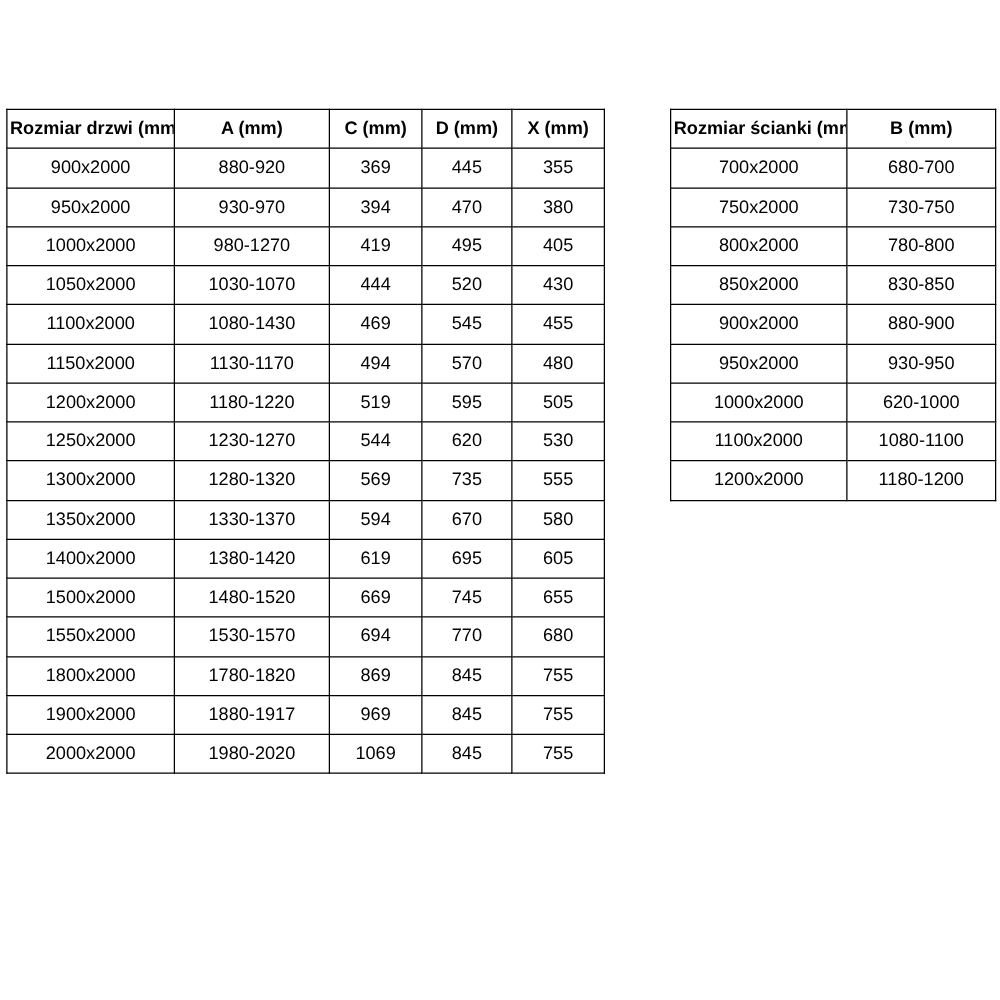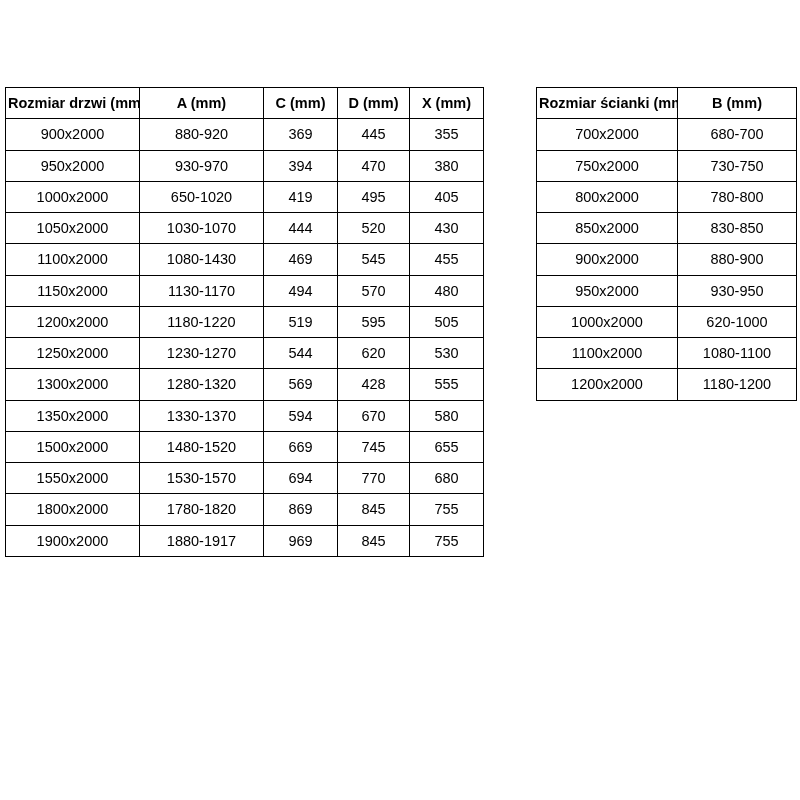--- a/index.html
+++ b/index.html
@@ -74,21 +74,21 @@
       </tr>
       <tr>
         <td>950x2000</td>
         <td>930-970</td>
         <td>394</td>
         <td>470</td>
         <td>380</td>
       </tr>
       <tr>
         <td>1000x2000</td>
-        <td>650-1020</td>
+        <td>980-1270</td>
         <td>419</td>
         <td>495</td>
         <td>405</td>
       </tr>
       <tr>
         <td>1050x2000</td>
         <td>1030-1070</td>
         <td>444</td>
         <td>520</td>
         <td>430</td>
@@ -118,31 +118,38 @@
         <td>1250x2000</td>
         <td>1230-1270</td>
         <td>544</td>
         <td>620</td>
         <td>530</td>
       </tr>
       <tr>
         <td>1300x2000</td>
         <td>1280-1320</td>
         <td>569</td>
-        <td>428</td>
+        <td>735</td>
         <td>555</td>
       </tr>
       <tr>
         <td>1350x2000</td>
         <td>1330-1370</td>
         <td>594</td>
         <td>670</td>
         <td>580</td>
       </tr>
       <tr>
+        <td>1400x2000</td>
+        <td>1380-1420</td>
+        <td>619</td>
+        <td>695</td>
+        <td>605</td>
+      </tr>
+      <tr>
         <td>1500x2000</td>
         <td>1480-1520</td>
         <td>669</td>
         <td>745</td>
         <td>655</td>
       </tr>
       <tr>
         <td>1550x2000</td>
         <td>1530-1570</td>
         <td>694</td>
@@ -153,20 +160,27 @@
         <td>1800x2000</td>
         <td>1780-1820</td>
         <td>869</td>
         <td>845</td>
         <td>755</td>
       </tr>
       <tr>
         <td>1900x2000</td>
         <td>1880-1917</td>
         <td>969</td>
+        <td>845</td>
+        <td>755</td>
+      </tr>
+      <tr>
+        <td>2000x2000</td>
+        <td>1980-2020</td>
+        <td>1069</td>
         <td>845</td>
         <td>755</td>
       </tr>
     </tbody>
   </table>
 
 <table id="walls-table" class="tbl">
   <colgroup>
     <col style="width:141px">
     <col style="width:119px">

